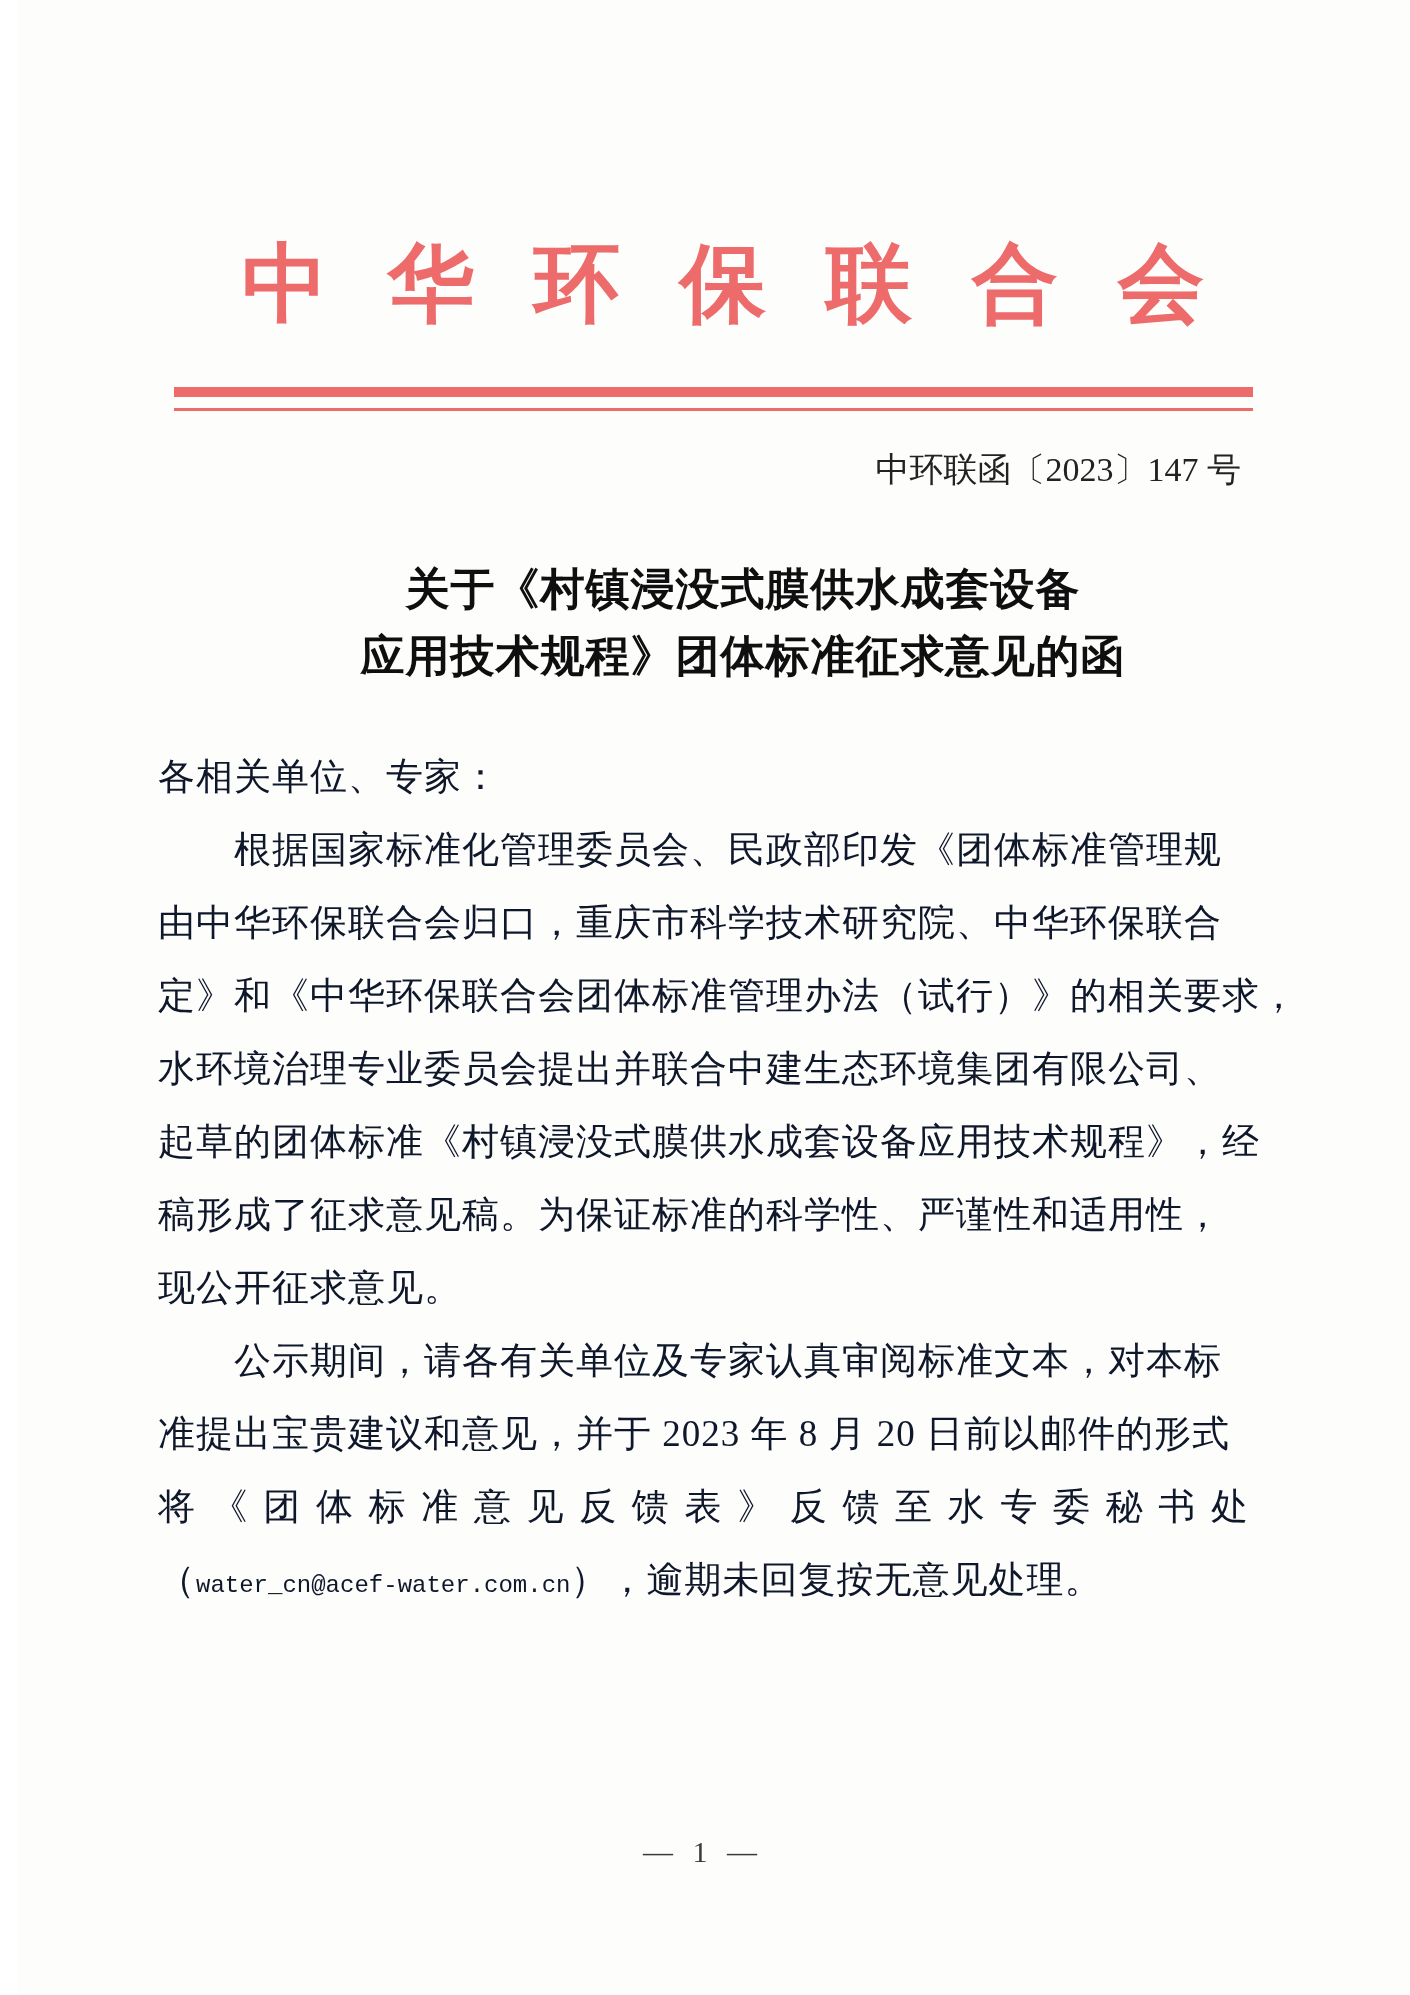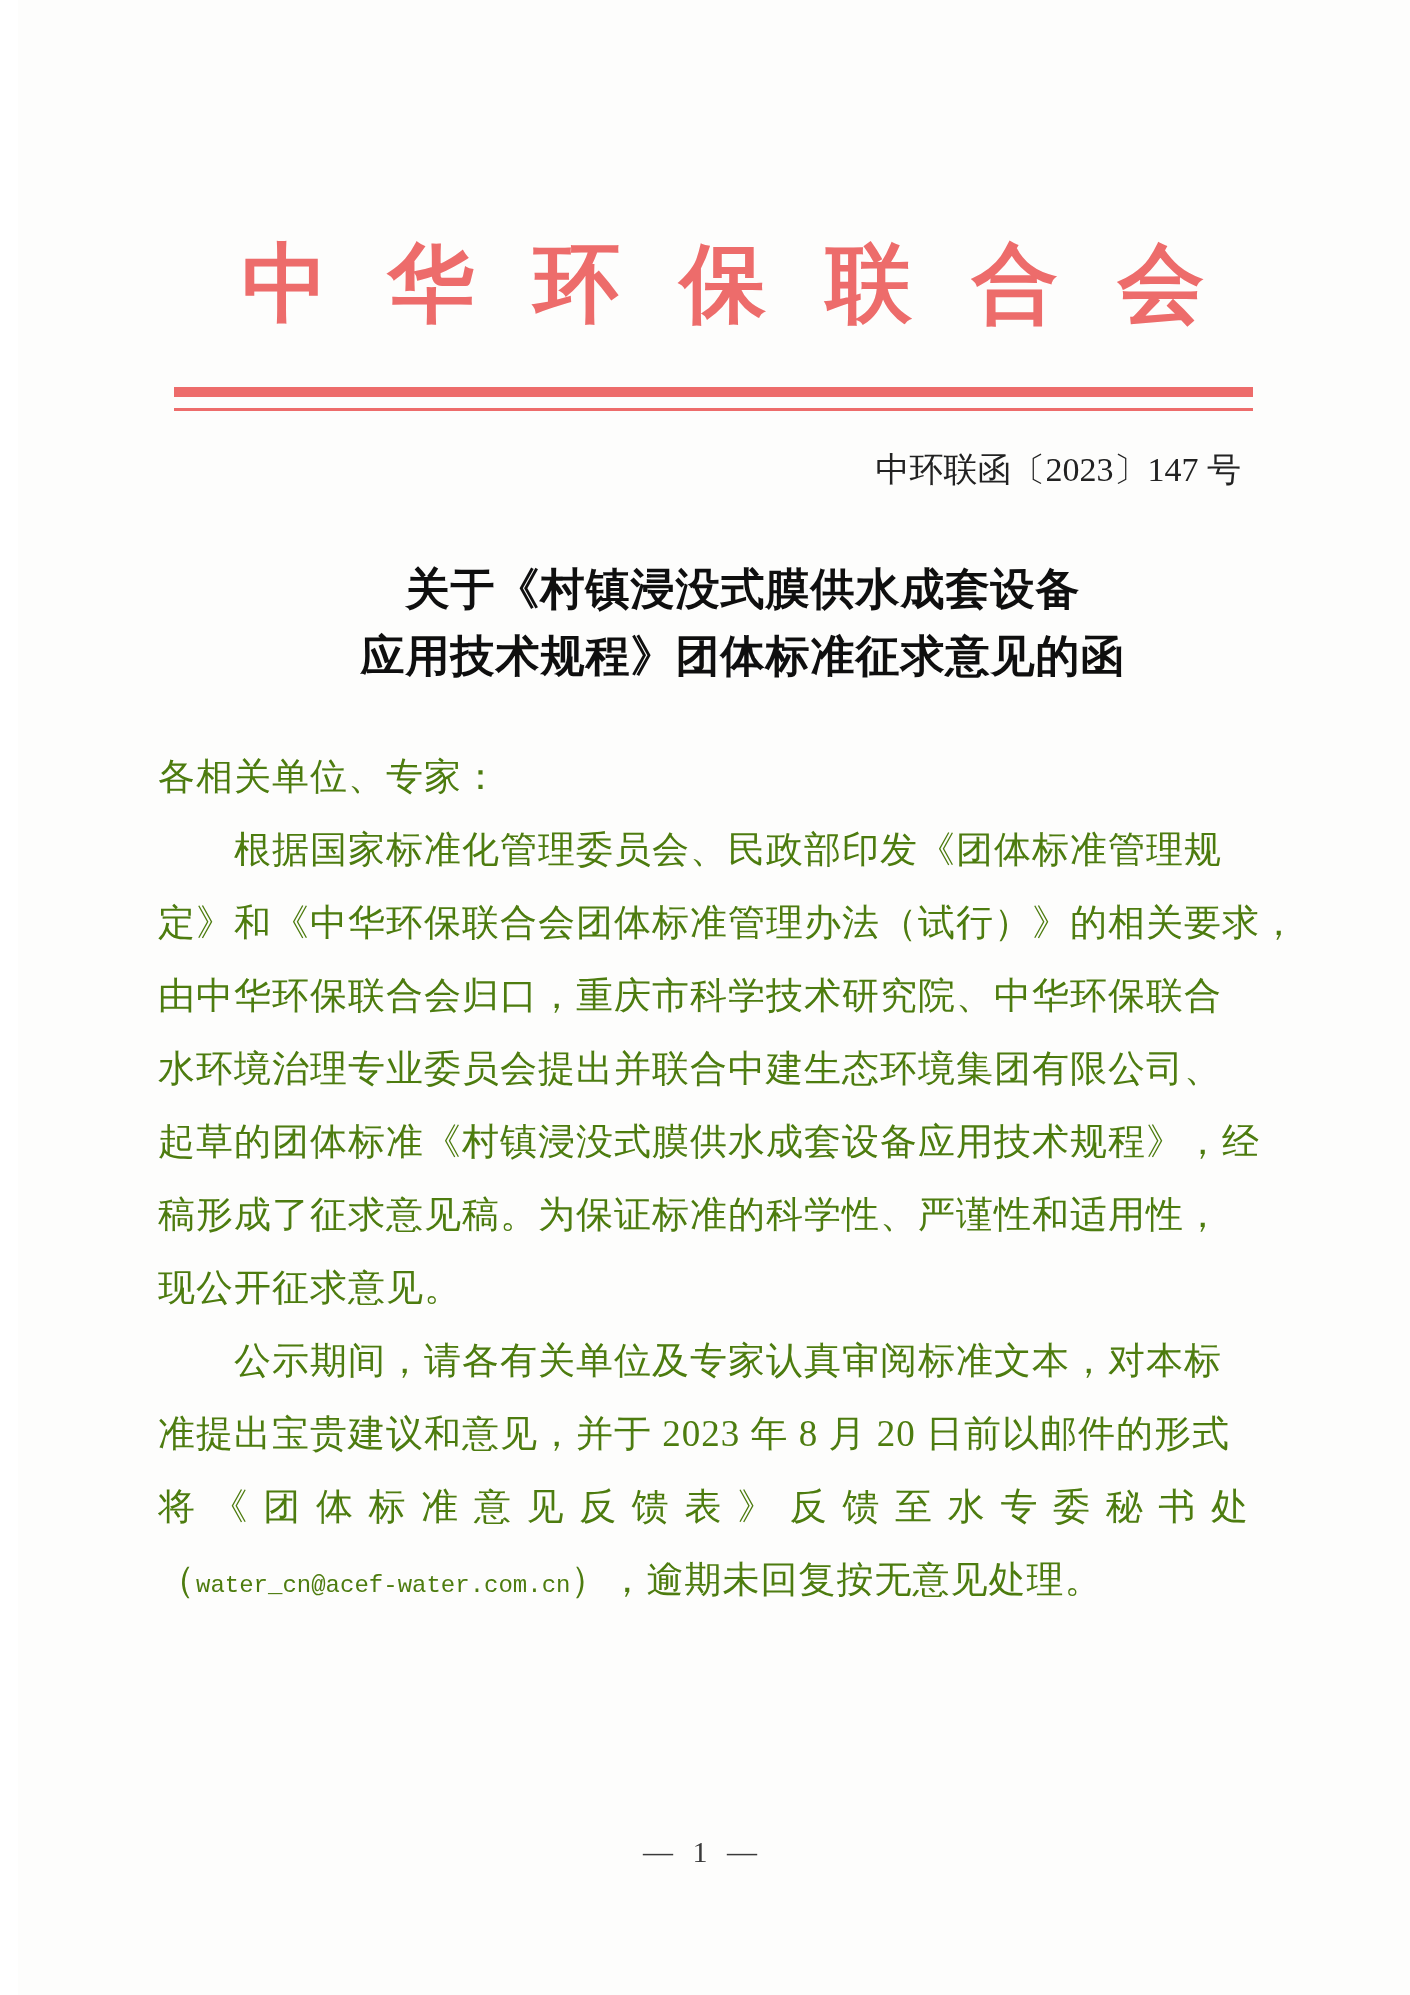--- a/index.html
+++ b/index.html
@@ -75,21 +75,21 @@
     padding-left: 20px;
   }
   .doc-title .title-line { display: block; }
   
   .body-text {
     position: absolute;
     top: 740px;
     left: 140px;
     width: 1090px;
     font-size: 37px;
-    color: #4d7c0f;
+    color: #0f172a;
   }
   .line {
     height: 73px;
     line-height: 73px;
     white-space: nowrap;
     letter-spacing: 1px;
   }
   .line.indent { text-indent: 76px; }
   .line.stretch {
     white-space: normal;
@@ -129,22 +129,22 @@
   <div class="doc-number">中环联函〔2023〕147 号</div>
 
   <h2 class="doc-title">
     <span class="title-line">关于《村镇浸没式膜供水成套设备</span>
     <span class="title-line">应用技术规程》团体标准征求意见的函</span>
   </h2>
 
   <div class="body-text">
     <div class="line">各相关单位、专家：</div>
     <div class="line indent">根据国家标准化管理委员会、民政部印发《团体标准管理规</div>
+    <div class="line">由中华环保联合会归口，重庆市科学技术研究院、中华环保联合</div>
     <div class="line">定》和《中华环保联合会团体标准管理办法（试行）》的相关要求，</div>
-    <div class="line">由中华环保联合会归口，重庆市科学技术研究院、中华环保联合</div>
     <div class="line">水环境治理专业委员会提出并联合中建生态环境集团有限公司、</div>
     <div class="line">起草的团体标准《村镇浸没式膜供水成套设备应用技术规程》，经</div>
     <div class="line">稿形成了征求意见稿。为保证标准的科学性、严谨性和适用性，</div>
     <div class="line">现公开征求意见。</div>
     <div class="line indent">公示期间，请各有关单位及专家认真审阅标准文本，对本标</div>
     <div class="line">准提出宝贵建议和意见，并于 2023 年 8 月 20 日前以邮件的形式</div>
     <div class="line stretch">将《团体标准意见反馈表》反馈至水专委秘书处</div>
     <div class="line"><span>（</span><span class="email">water_cn@acef-water.com.cn</span><span>），逾期未回复按无意见处理。</span></div>
   </div>
 

